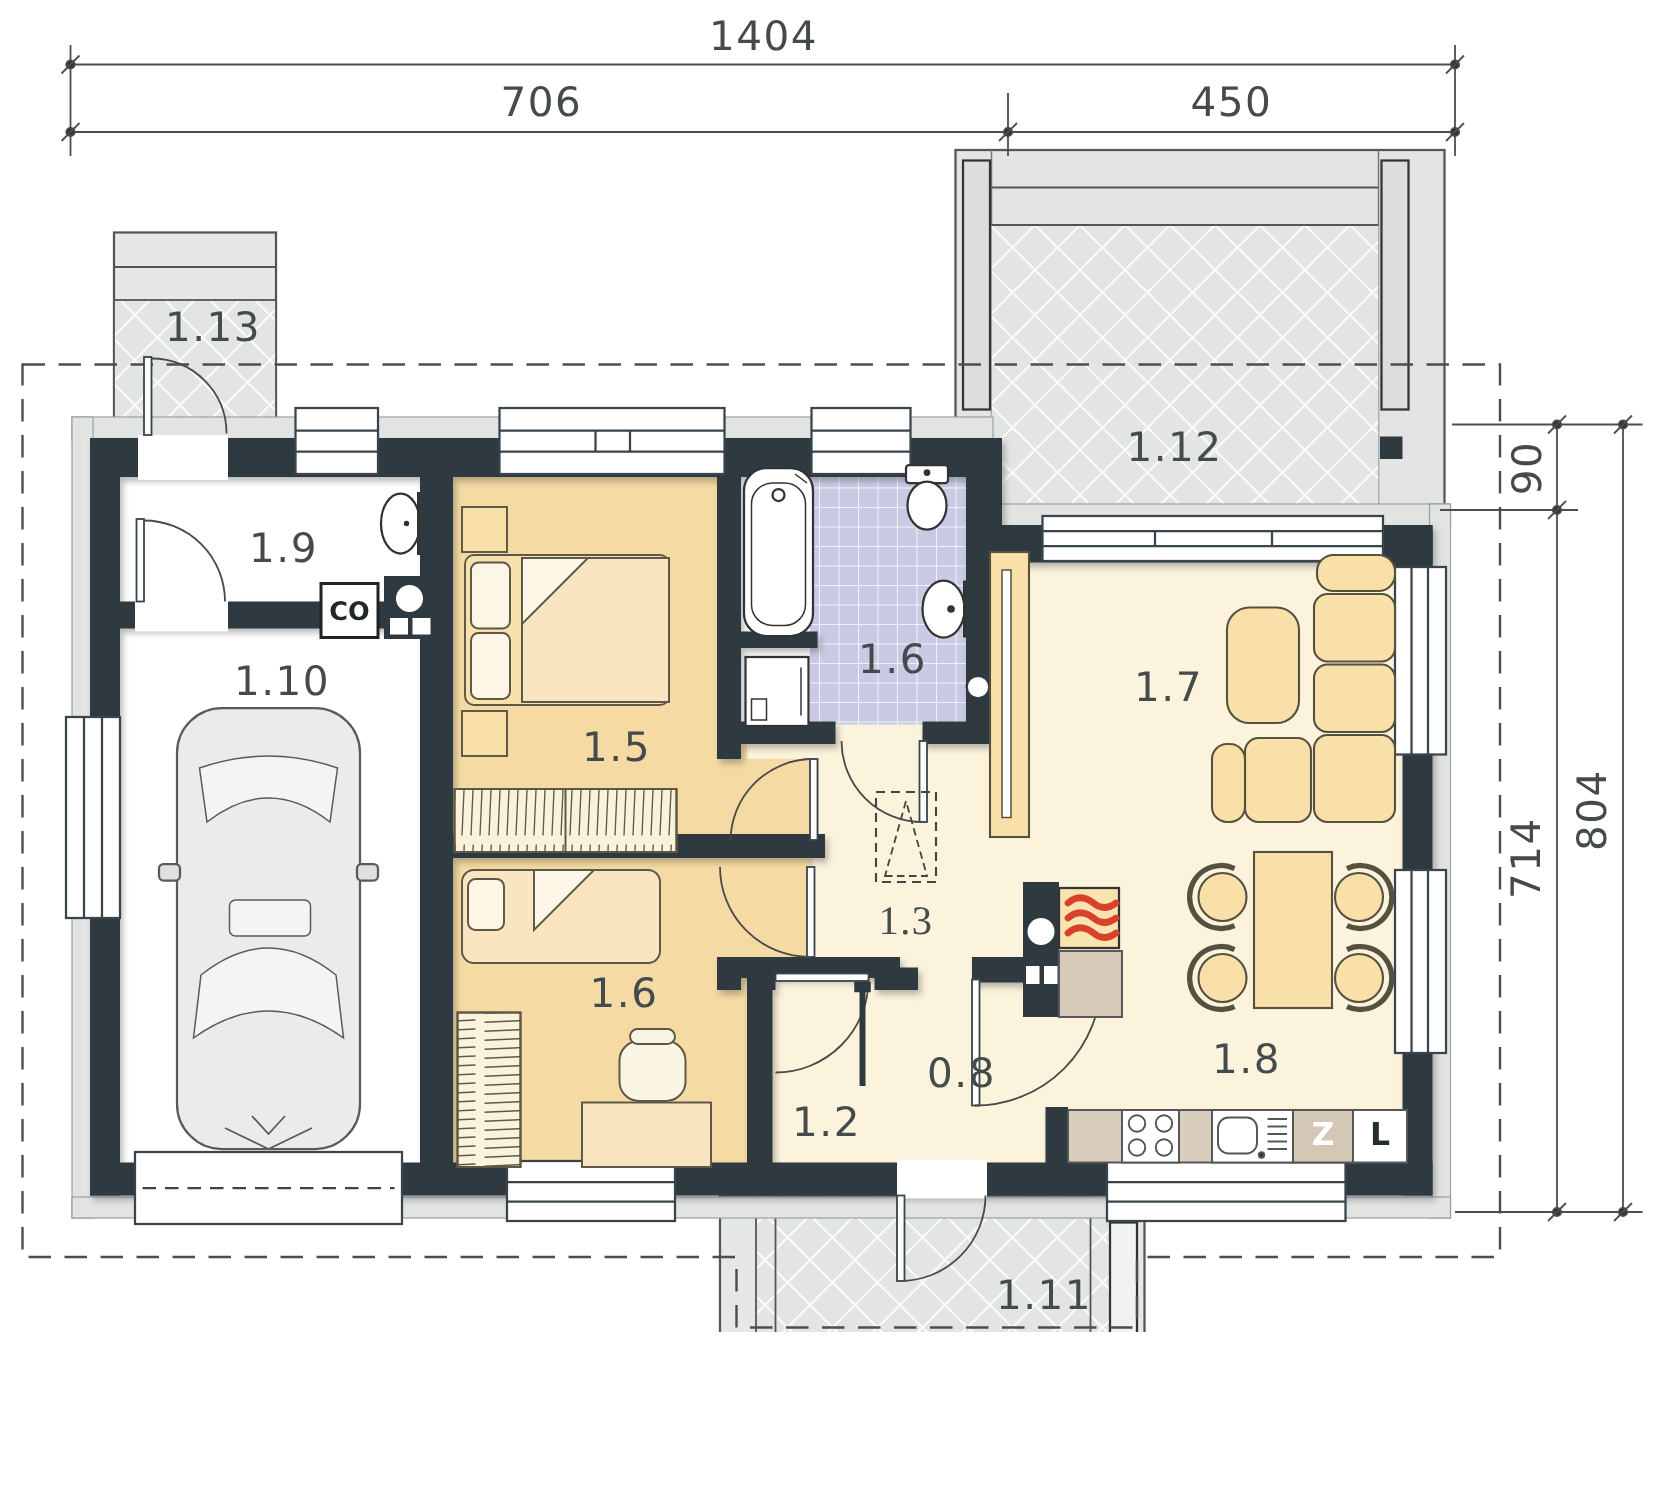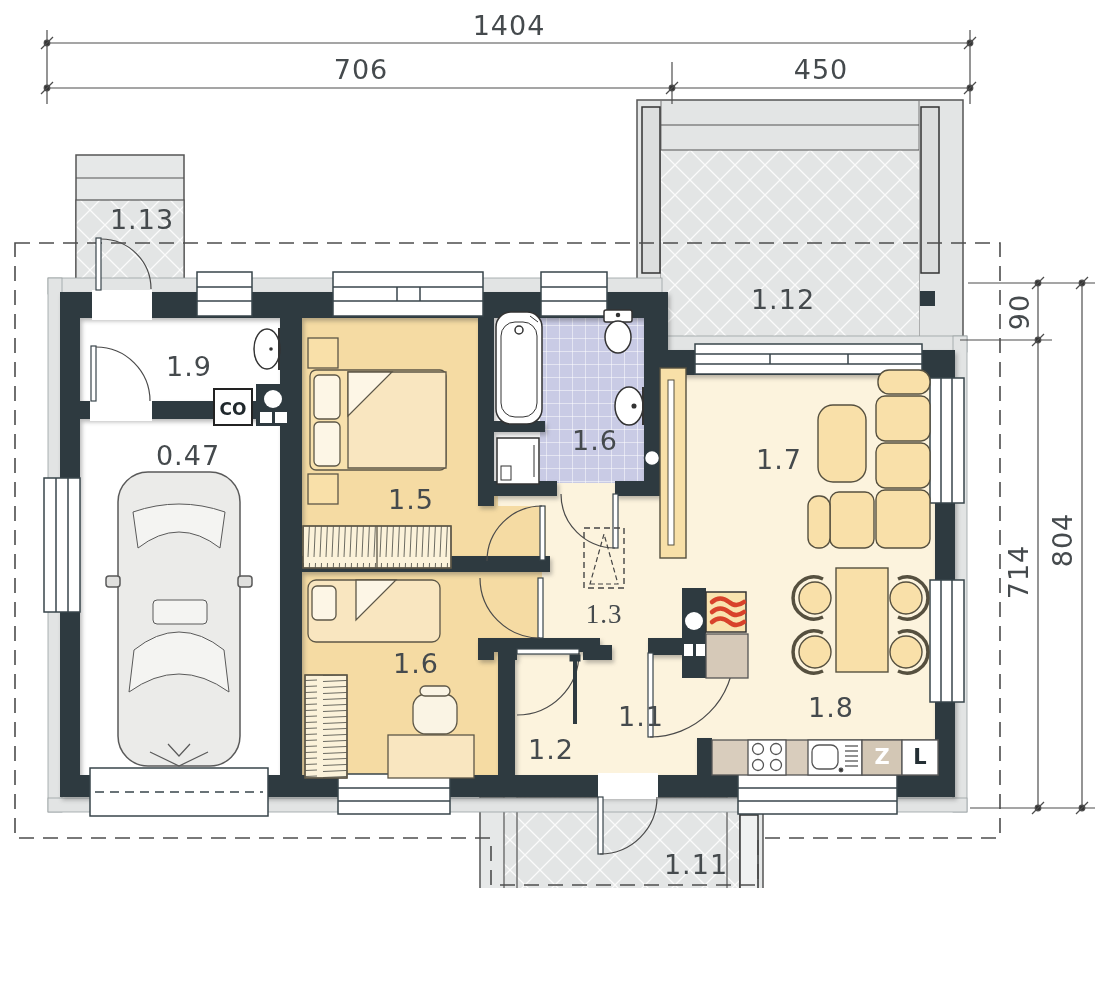--- a/index.html
+++ b/index.html
@@ -402,30 +402,30 @@
   <polygon points="578,998 668,998 623,955" fill="#2e3a40"></polygon>
 </svg>
 
 <div class="lbl" style="left:509px;top:25px;">1404</div>
 <div class="lbl" style="left:361px;top:69px;">706</div>
 <div class="lbl" style="left:821px;top:69px;">450</div>
 <div class="lbl rot" style="left:1019px;top:312px;">90</div>
 <div class="lbl rot" style="left:1018px;top:572px;">714</div>
 <div class="lbl rot" style="left:1062px;top:540px;">804</div>
 
-<div class="lbl" style="left:641px;top:716px;">1.1</div>
+<div class="lbl" style="left:641px;top:716px;">0.8</div>
 <div class="lbl" style="left:551px;top:749px;">1.2</div>
 <div class="lbl" style="left:604px;top:614px;font-family:Liberation Serif, serif;">1.3</div>
 <div class="lbl" style="left:416px;top:663px;">1.6</div>
 <div class="lbl" style="left:411px;top:499px;">1.5</div>
 <div class="lbl" style="left:595px;top:440px;">1.6</div>
 <div class="lbl" style="left:749px;top:459px;margin-left:30px;">1.7</div>
 <div class="lbl" style="left:831px;top:707px;">1.8</div>
 <div class="lbl" style="left:189px;top:366px;">1.9</div>
-<div class="lbl" style="left:188px;top:455px;">0.47</div>
+<div class="lbl" style="left:188px;top:455px;">1.10</div>
 <div class="lbl" style="left:696px;top:864px;">1.11</div>
 <div class="lbl" style="left:783px;top:299px;">1.12</div>
 <div class="lbl" style="left:118px;top:219px;margin-left:24px;">1.13</div>
 
 <div class="lbl co" style="left:233px;top:385px;margin-top:24px;">CO</div>
 <div class="lbl appl z" style="left:882px;top:757px;">Z</div>
 <div class="lbl appl l" style="left:920px;top:757px;">L</div>
 
 </div>
 

